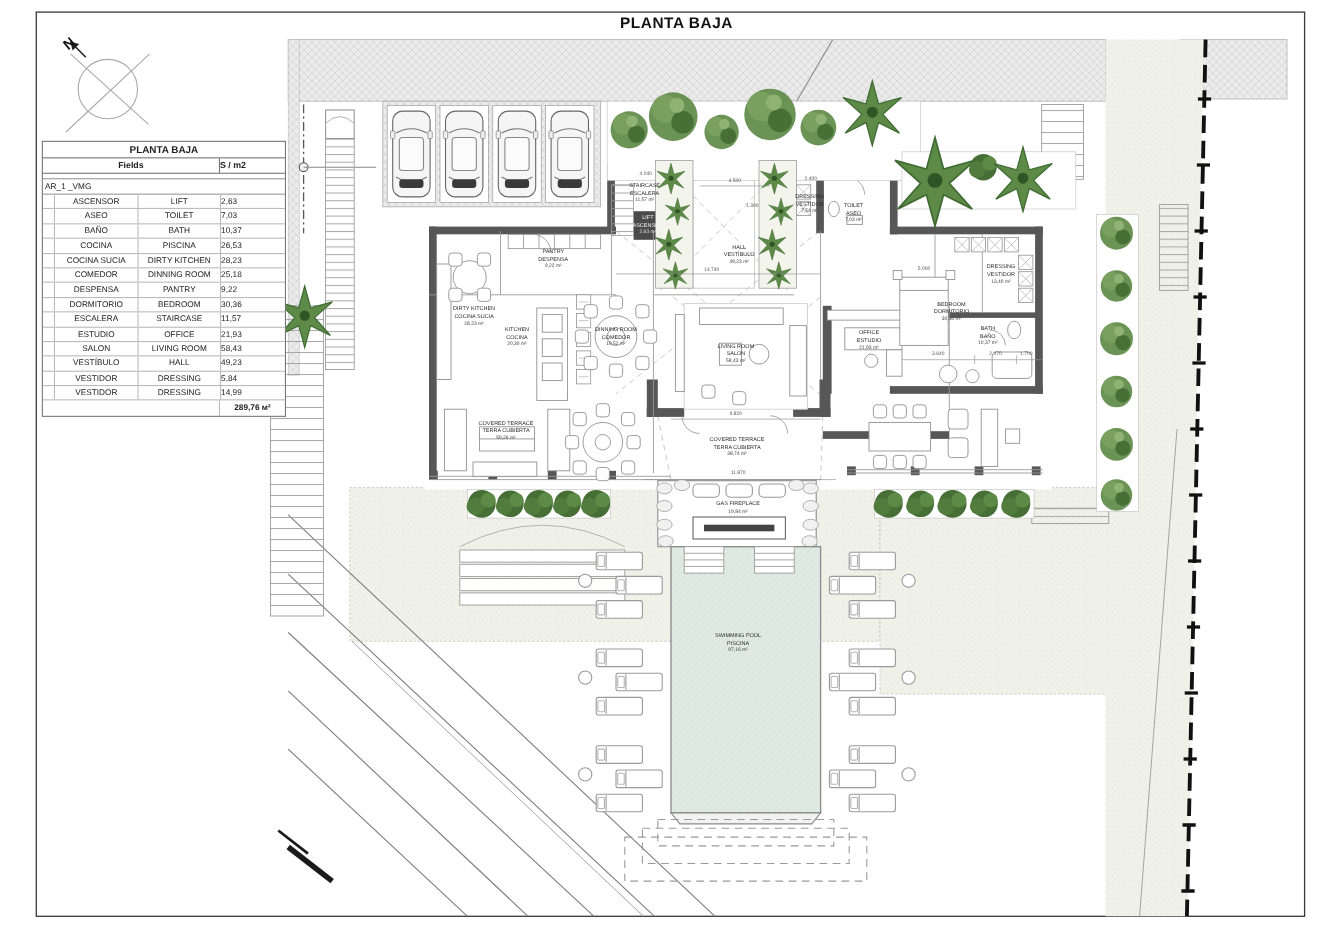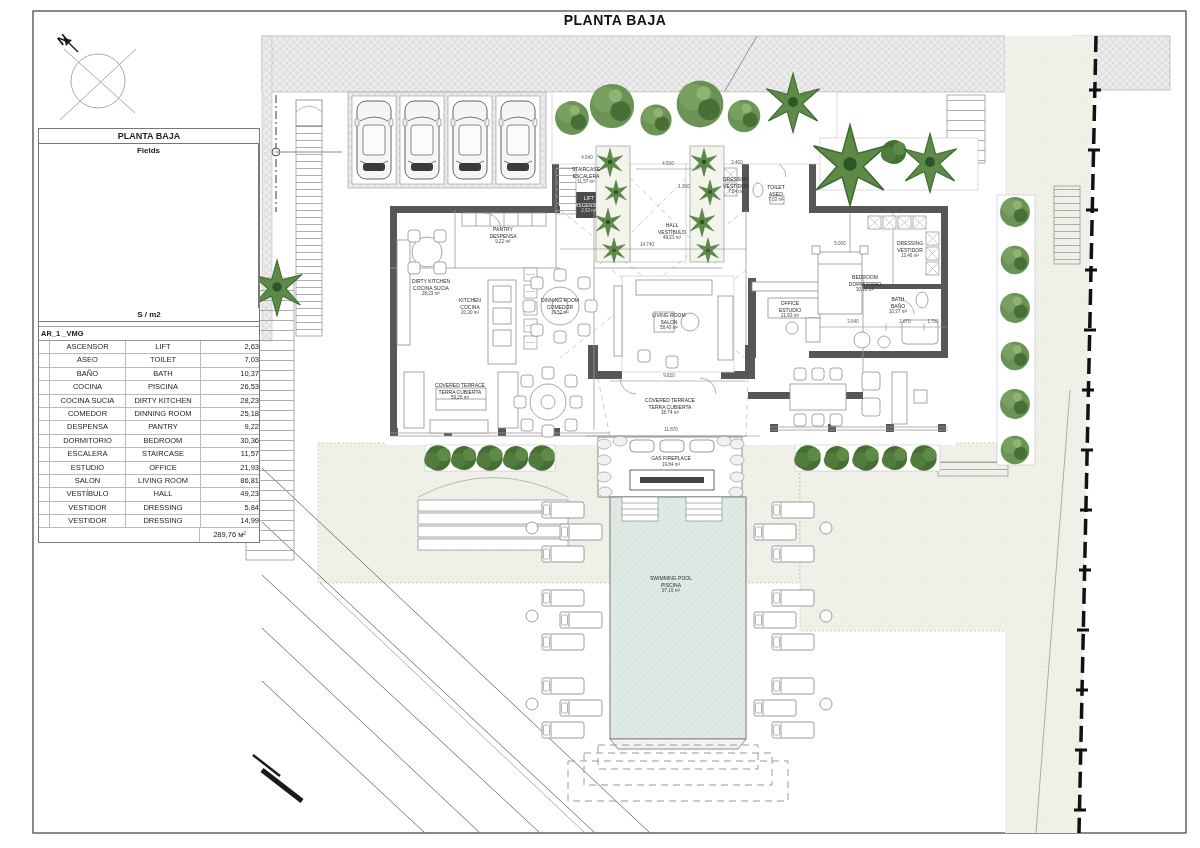--- a/index.html
+++ b/index.html
@@ -6,31 +6,31 @@
   body{width:1200px;height:848px;position:relative;overflow:hidden;
        font-family:"Liberation Sans", sans-serif;color:#222;}
   svg{position:absolute;left:0;top:0;}
   .page-title{position:absolute;left:470px;top:12px;width:290px;text-align:center;
        font-size:14px;font-weight:bold;letter-spacing:.5px;color:#111;}
   
   .area-table{position:absolute;left:38px;top:128px;width:220px;border:1px solid #777;
        background:#fff;font-size:7.5px;border-collapse:collapse;}
   .area-table .ttl{font-size:9px;font-weight:bold;text-align:center;
        border-bottom:1px solid #777;padding:2px 0;}
-  .area-table .hdr{display:flex;border-bottom:1px solid #777;font-weight:bold;font-size:8px;flex-direction:column;}
+  .area-table .hdr{display:flex;border-bottom:1px solid #777;font-weight:bold;font-size:8px;}
   .area-table .hdr .c12{flex:0 0 160px;text-align:center;padding:2px 0;border-right:1px solid #777;}
-  .area-table .hdr .c3{flex:1;text-align:center;padding:2px 0;}
+  .area-table .hdr .c3{flex:1;text-align:left;padding:2px 0;}
   .thinrow{height:4px;border-bottom:1px solid #999;}
-  .grp{font-weight:bold;font-size:7.5px;padding:2px 0 2px 2px;border-bottom:1px solid #999;}
+  .grp{font-weight:normal;font-size:7.5px;padding:2px 0 2px 2px;border-bottom:1px solid #999;}
   .trow{display:flex;border-bottom:1px solid #bbb;height:12.4px;line-height:12.4px;}
   .trow .sp{flex:0 0 10px;}
   .trow .c1{flex:0 0 75px;text-align:center;border-left:1px solid #bbb;border-right:1px solid #bbb;}
   .trow .c2{flex:0 0 74px;text-align:center;border-right:1px solid #bbb;}
-  .trow .c3{flex:1;text-align:right;}
-  .totrow{display:flex;height:14px;line-height:14px;font-weight:normal;}
+  .trow .c3{flex:1;text-align:left;}
+  .totrow{display:flex;height:14px;line-height:14px;font-weight:bold;}
   .totrow .c12{flex:0 0 160px;border-right:1px solid #bbb;}
   .totrow .c3{flex:1;text-align:center;}
   
   .rlabel{position:absolute;transform:translateX(-50%);text-align:center;
        font-size:5px;line-height:1.3;color:#2a2a2a;white-space:nowrap;}
   .rlabel span{display:block;}
   .rlabel .ar{font-size:4.5px;color:#444;}
   .rlabel.light{color:#f5f5f5;}
   .rlabel.light .ar{color:#ddd;}
   .dim{position:absolute;transform:translateX(-50%);font-size:4.5px;color:#555;white-space:nowrap;}
@@ -556,21 +556,21 @@
   <div class="trow">
       <div class="sp"></div>
       <div class="c1">ESTUDIO</div>
       <div class="c2">OFFICE</div>
       <div class="c3">21,93</div>
     </div>
   <div class="trow">
       <div class="sp"></div>
       <div class="c1">SALON</div>
       <div class="c2">LIVING ROOM</div>
-      <div class="c3">86,81</div>
+      <div class="c3">58,43</div>
     </div>
   <div class="trow">
       <div class="sp"></div>
       <div class="c1">VESTÍBULO</div>
       <div class="c2">HALL</div>
       <div class="c3">49,23</div>
     </div>
   <div class="trow">
       <div class="sp"></div>
       <div class="c1">VESTIDOR</div>

